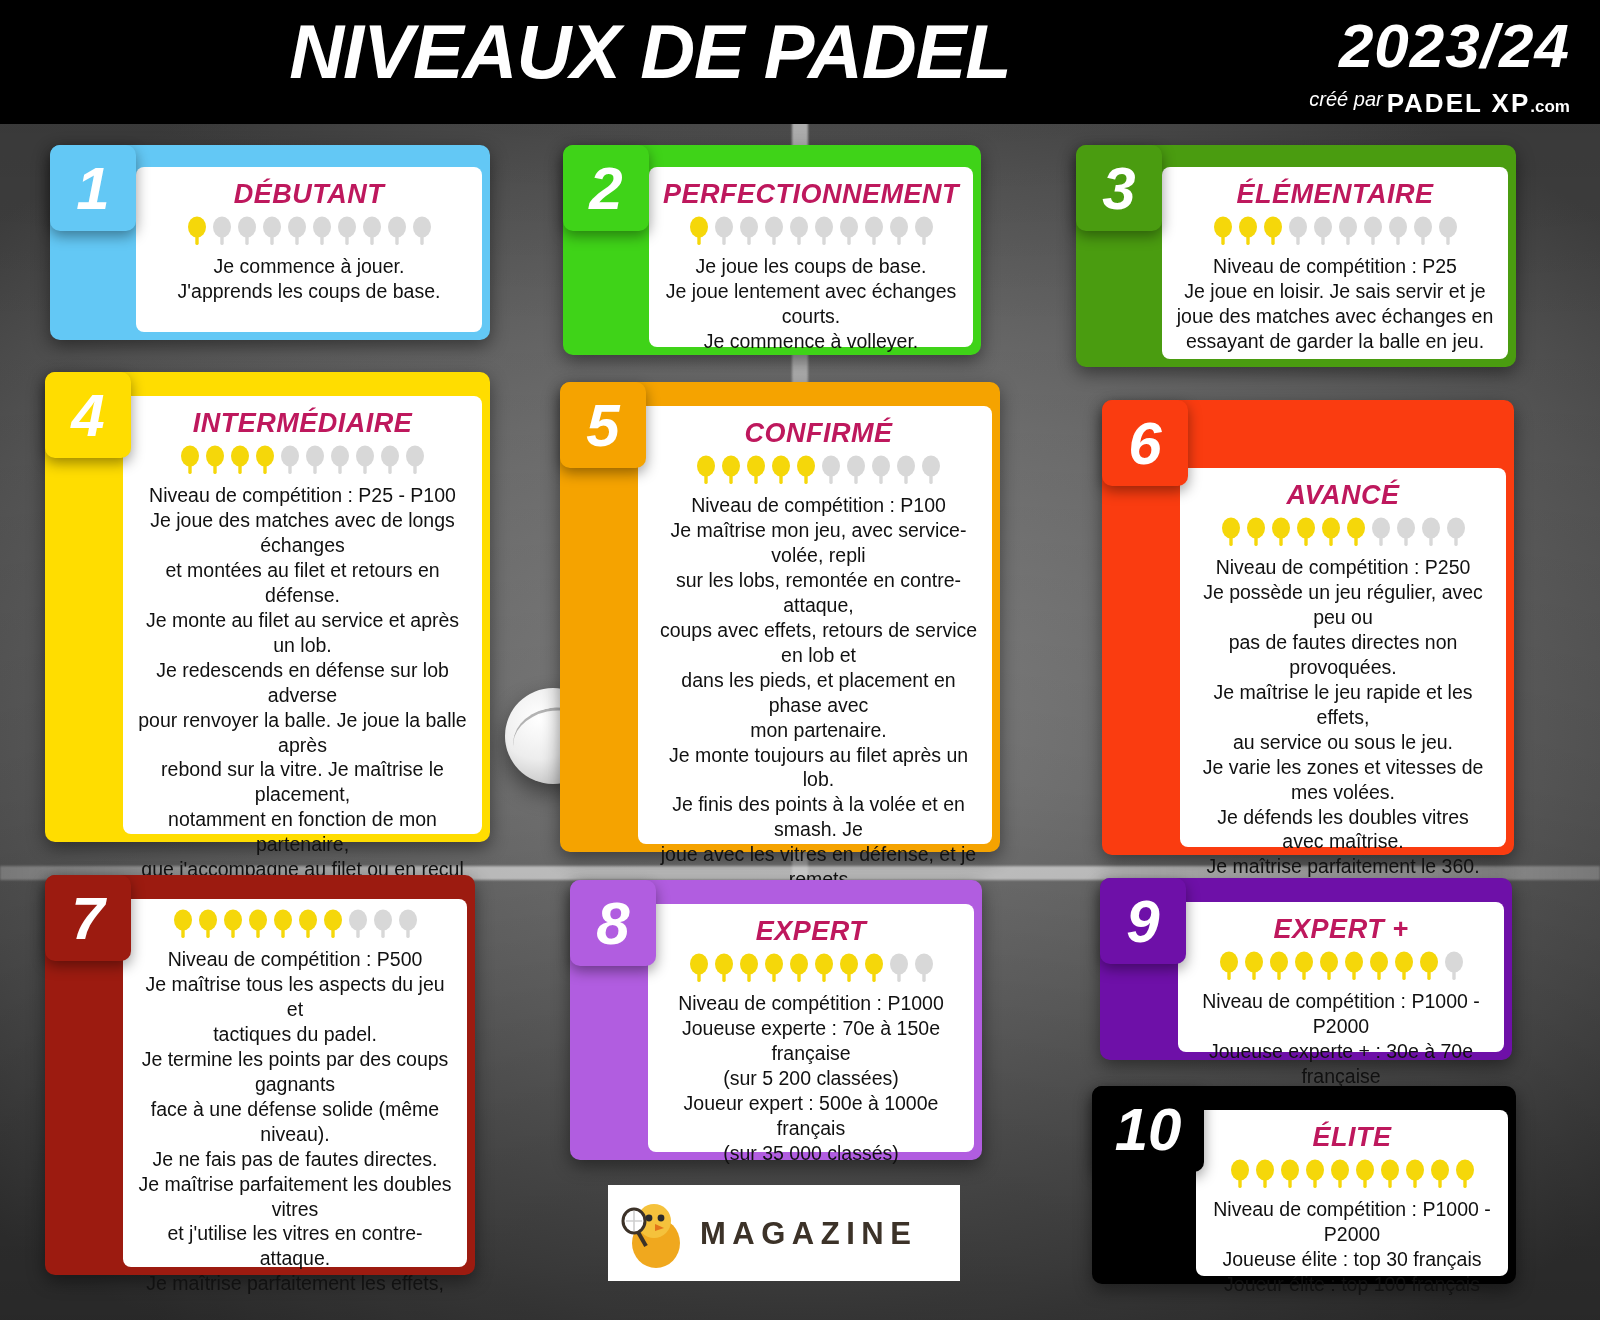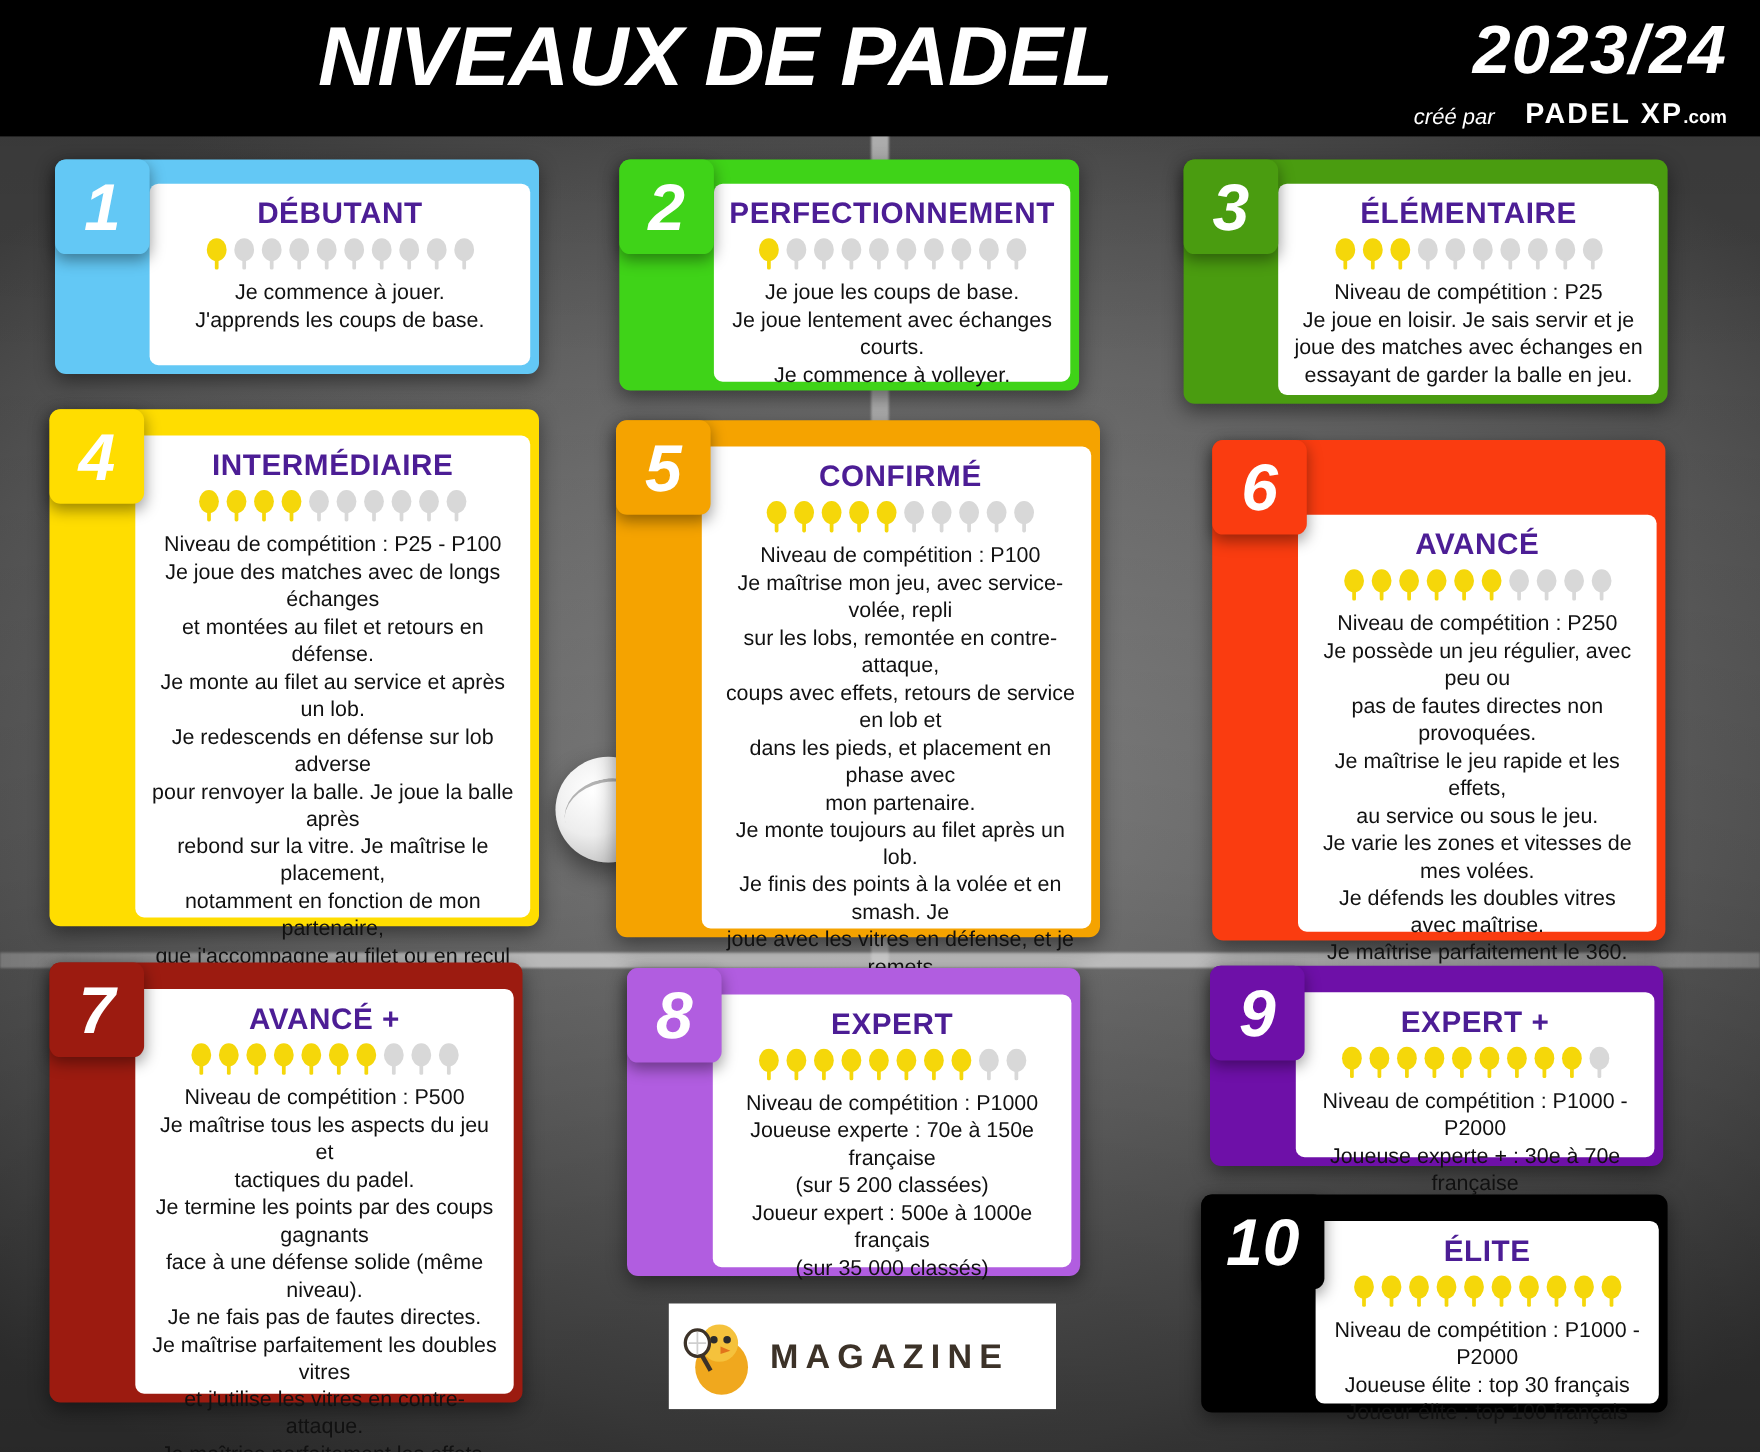--- a/index.html
+++ b/index.html
@@ -95,22 +95,22 @@
     font-size: 62px;
     font-weight: bold;
     font-style: italic;
     letter-spacing: 1px;
   }
   .header-credit {
     position: absolute;
     right: 30px;
     top: 88px;
     display: flex;
-    align-items: flex-end;
-    gap: 28px;
+    align-items: flex-start;
+    gap: 4px;
     color: #fff;
   }
   .credit-text { font-size: 20px; font-style: italic; }
   .credit-brand {
     font-size: 26px;
     font-weight: bold;
     letter-spacing: 2px;
   }
   .credit-brand .dotcom { font-size: 17px; letter-spacing: 0; }
 
@@ -141,21 +141,22 @@
     display: flex;
     align-items: center;
     justify-content: center;
     z-index: 4;
     box-shadow: 0 5px 14px rgba(0,0,0,0.4);
   }
   .badge.wide { width: 112px; }
   .card-title {
     font-size: 27px;
     font-weight: bold;
-    color: #4c1d95;
+    font-style: italic;
+    color: #be185d;
     margin: 2px 0 6px;
     letter-spacing: 0.5px;
   }
   .rackets {
     display: flex;
     justify-content: center;
     gap: 3px;
     margin-bottom: 8px;
   }
   .racket { width: 22px; height: 30px; display: block; }
@@ -594,21 +595,20 @@
         <span class="ln">Je termine des points en smash par 3</span>
         <span class="ln">ou par 4 et/ou en smash contrôlé</span>
         <span class="ln">avec vitre ou en bandeja ou vibora.</span>
         <span class="ln">Je contre-attaque les smashs de l'adversaire.</span>
       </div>
     </div>
   </div>
 <div class="card" id="card-7" style="background: rgb(156, 27, 16);">
     <div class="badge" style="background: rgb(156, 27, 16);">7</div>
     <div class="inner">
-      <div class="card-title">AVANCÉ +</div>
       <div class="rackets">
         <svg class="racket" viewBox="0 0 22 30">
           <ellipse cx="11" cy="11" rx="9" ry="10.5" fill="#f5d70a"></ellipse>
           <rect x="9.3" y="19" width="3.4" height="10" rx="1.4" fill="#f5d70a"></rect>
         </svg>
         <svg class="racket" viewBox="0 0 22 30">
           <ellipse cx="11" cy="11" rx="9" ry="10.5" fill="#f5d70a"></ellipse>
           <rect x="9.3" y="19" width="3.4" height="10" rx="1.4" fill="#f5d70a"></rect>
         </svg>
         <svg class="racket" viewBox="0 0 22 30">

